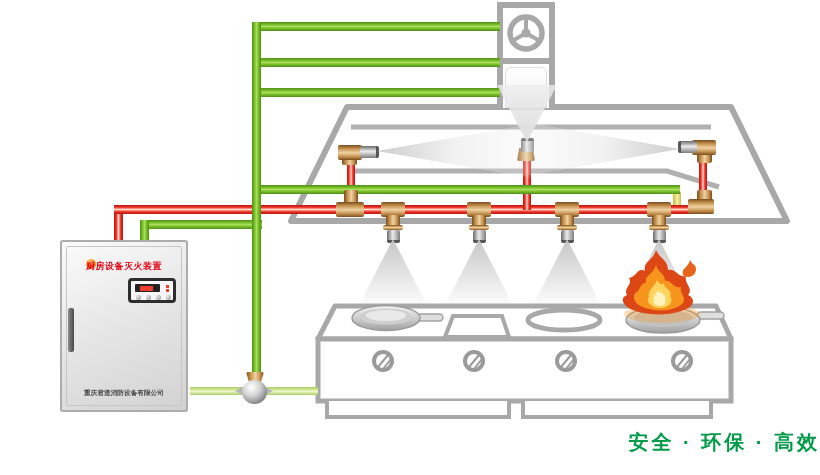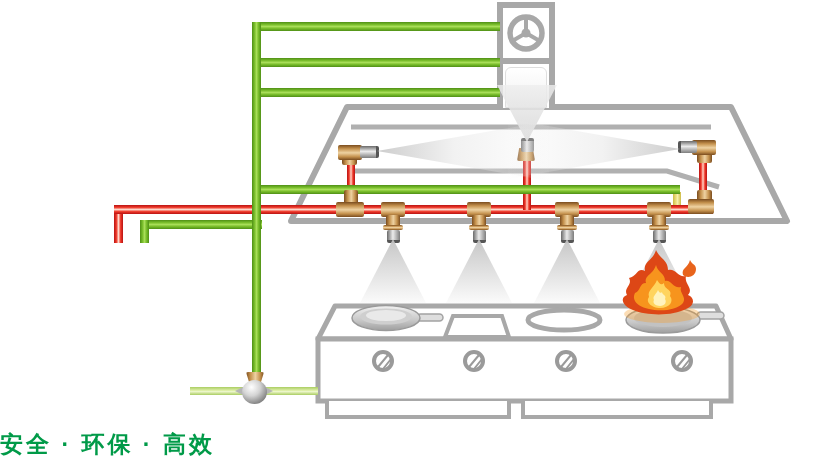--- a/index.html
+++ b/index.html
@@ -62,21 +62,21 @@
   #fanbox .lower-panel{position:absolute;left:2px;right:2px;top:59px;bottom:0;
     background:linear-gradient(180deg,#ffffff,#f0f0f0);border:1px solid #dedede;border-radius:6px 6px 0 0;}
 
   
   #valve-sphere{left:242px;top:380px;width:25px;height:24px;border-radius:50%;
     background:radial-gradient(circle at 38% 30%,#ffffff,#d4d4d4 38%,#8a8a8a 72%,#565656);}
   .valve-nub{width:8px;height:8px;background:#b5b5b5;}
 
   
   #diagram-title{left:83px;top:155px;color:#141414;font-size:22px;font-weight:bold;letter-spacing:2px;white-space:nowrap;}
-  #slogan{left:0;right:0;top:429px;text-align:left;color:#009a48;font-size:23px;font-weight:bold;letter-spacing:3px;white-space:nowrap;}
+  #slogan{left:0;right:0;top:429px;text-align:right;color:#009a48;font-size:20px;font-weight:bold;letter-spacing:3px;white-space:nowrap;}
 </style>
 </head>
 <body>
 
 <div id="canvas">
 
   <svg class="abs" style="left:0;top:0" width="820" height="475" viewBox="0 0 820 475">
     <path d="M291,221 L347,107 L731,107 L787,221 Z" fill="#ffffff" stroke="#a8a8a8" stroke-width="6" stroke-linejoin="round"></path>
     <path d="M351,127 H711" fill="none" stroke="#b0b0b0" stroke-width="5"></path>
     <path d="M353,171 H667 L719,187" fill="none" stroke="#b0b0b0" stroke-width="5"></path>
@@ -219,16 +219,34 @@
     <path fill="#f7941d" d="M50 17 C47 27 38 27 40 35 C33 35 35 43 29 45 C25 53 33 59 43 61 C55 64 71 62 77 55 C81 49 73 45 75 39 C67 41 65 31 59 33 C59 25 52 25 50 17 Z"></path>
     <path fill="#ffd45e" d="M51 32 C48 40 41 42 43 49 C39 54 46 60 54 60 C64 60 68 53 64 48 C67 41 58 42 58 35 C55 38 53 35 51 32 Z"></path>
     <path fill="#fff3bd" d="M52 42 C50 47 46 48 48 52 C46 55 50 58 54 58 C59 58 61 54 59 51 C61 47 56 47 56 44 C54 46 53 44 52 42 Z"></path>
   </svg>
 
   <div class="abs valve-nub" style="left:235px;top:387px;clip-path:polygon(0 50%,100% 0,100% 100%);"></div>
   <div class="abs valve-nub" style="left:265px;top:387px;clip-path:polygon(100% 50%,0 0,0 100%);"></div>
   <div class="abs brass-v" style="left:246px;top:372px;width:18px;height:12px;clip-path:polygon(0 0,100% 0,80% 100%,20% 100%);"></div>
   <div class="abs" id="valve-sphere"></div>
 
+  <div class="abs" id="cabinet">
+    <div class="door"></div>
+    <div id="cab-logo"></div>
+    <div id="cab-title">厨房设备灭火装置</div>
+    <div id="cab-display">
+      <div class="screen">
+          <i></i>
+        </div>
+      <div class="led" style="top:4px;"></div>
+      <div class="led" style="top:8px;"></div>
+      <div class="knob" style="left:5px;"></div>
+      <div class="knob" style="left:15px;"></div>
+      <div class="knob" style="left:25px;"></div>
+      <div class="knob" style="left:35px;"></div>
+    </div>
+    <div id="cab-handle"></div>
+    <div id="cab-company">重庆君道消防设备有限公司</div>
+  </div>
 
   <div class="abs" id="slogan">安全 · 环保 · 高效</div>
 
 </div>
 
 </body></html>

